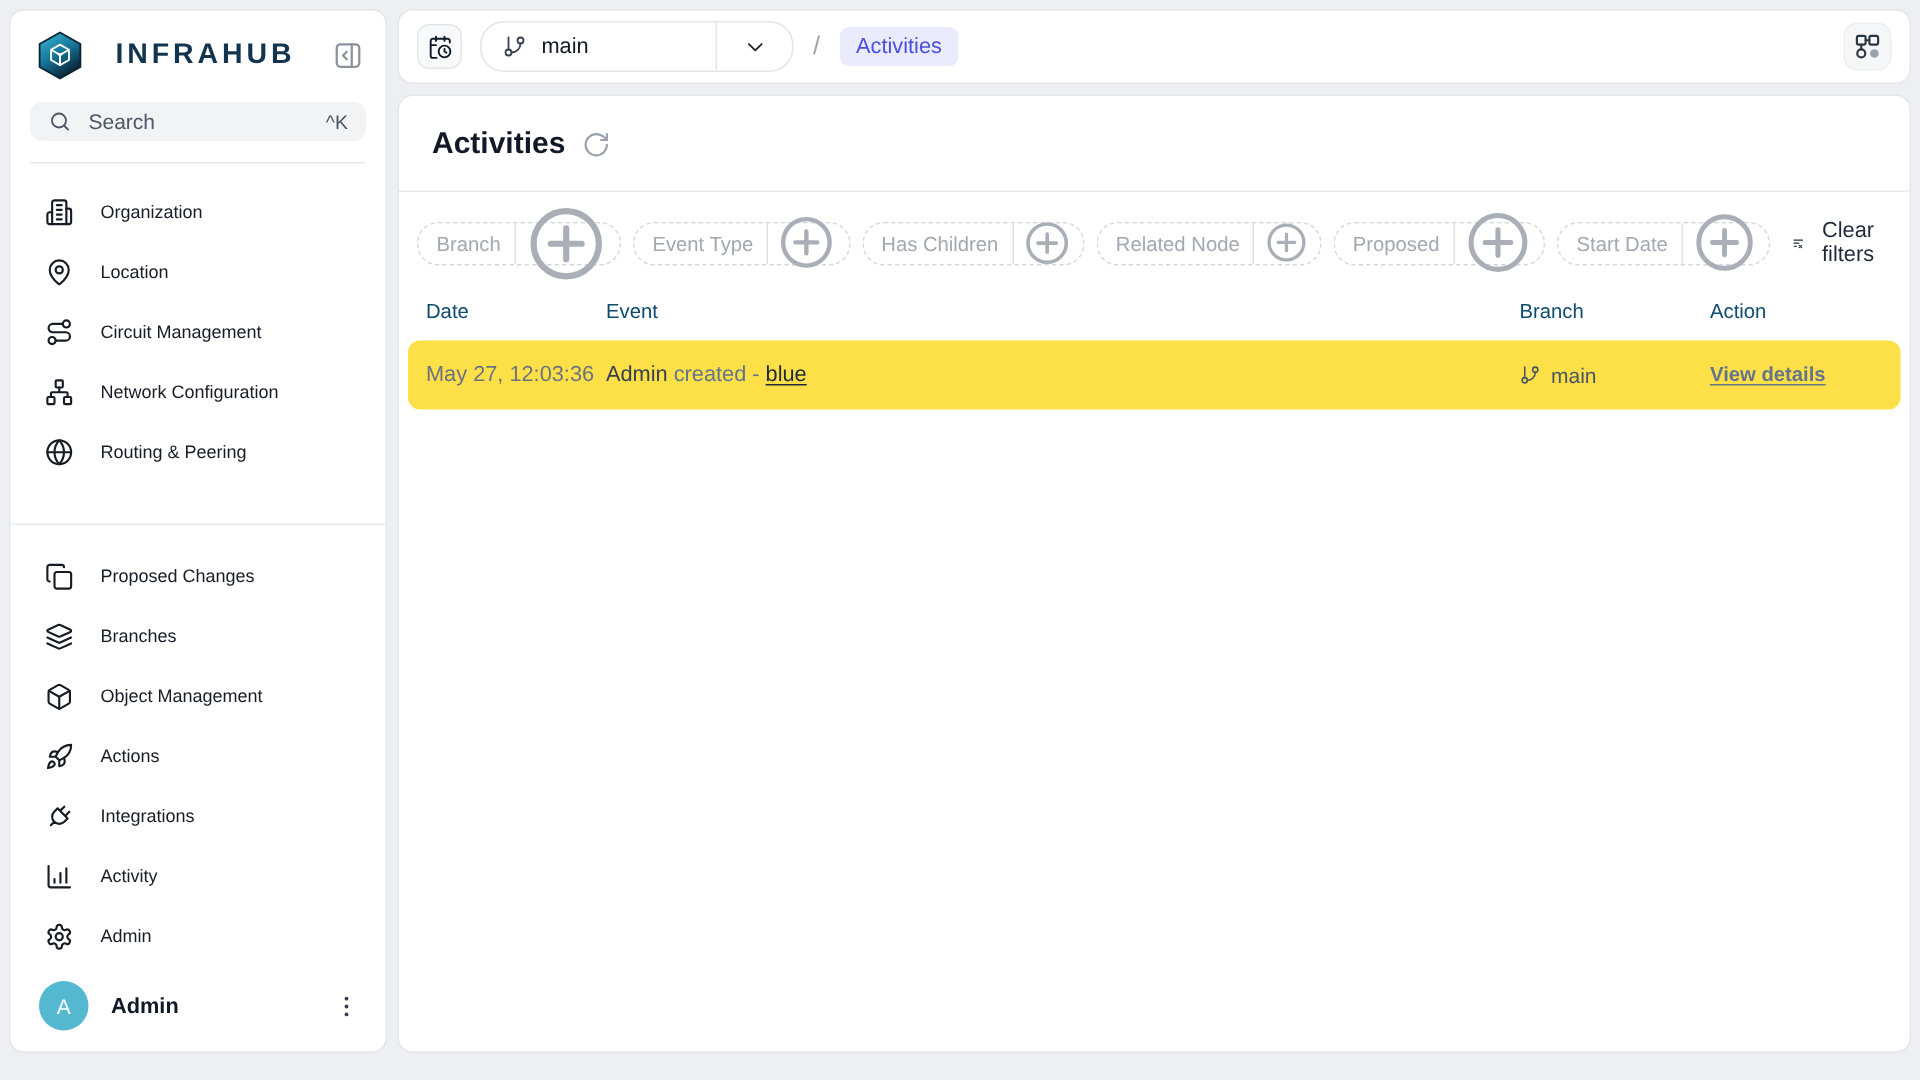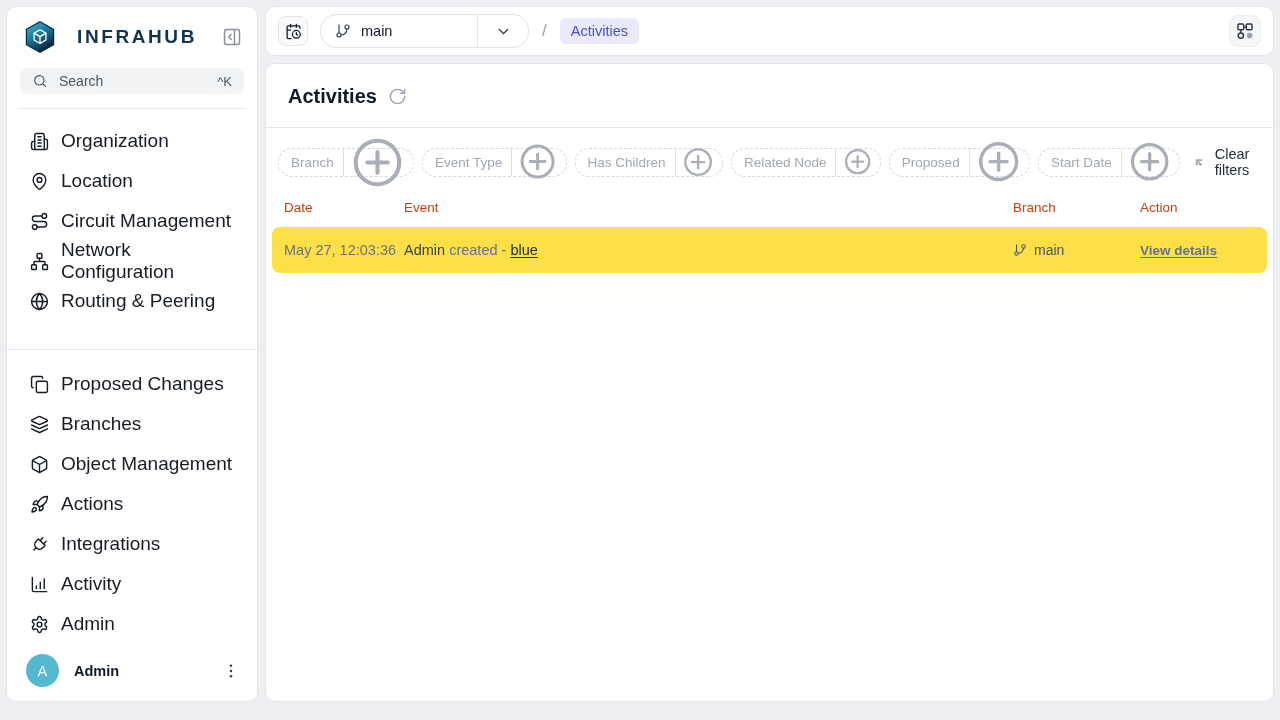--- a/index.html
+++ b/index.html
@@ -18,21 +18,21 @@
   .wordmark{font-size:19px;font-weight:800;letter-spacing:2.6px;color:#12344e;margin-left:20px;flex:1;}
   .collapse-btn{width:22px;height:22px;color:#8b929c;display:flex;align-items:center;justify-content:center;cursor:pointer;background:none;border:none;padding:0;}
   .collapse-btn svg{width:20px;height:20px;}
   .search-box{margin:2px 13px 0;height:34px;background:#f1f3f5;border-radius:8px;display:flex;align-items:center;padding:0 12px;gap:11px;color:#4b5563;font-size:14px;cursor:text;}
   .search-box .s-icon{width:16px;height:16px;display:flex;color:#4b5563;flex:none;}
   .search-box .shortcut{margin-left:auto;font-size:13px;color:#4b5563;}
   .sb-divider{height:1px;background:#e7e9ec;margin:14px 13px 0;flex:none;}
   .group-divider{height:1px;background:#e7e9ec;flex:none;}
   .nav-scroll{height:228px;overflow:hidden;margin-top:12px;flex:none;}
   .nav-group2{padding-top:14px;flex:none;}
-  .nav-item{height:40px;display:flex;align-items:center;gap:12px;padding:0 12px 0 23px;font-size:19px;font-weight:500;color:#171c26;cursor:pointer;}
+  .nav-item{height:40px;display:flex;align-items:center;gap:18px;padding:0 12px 0 23px;font-size:12px;font-weight:500;color:#171c26;cursor:pointer;}
   .ni-icon{width:19px;height:19px;color:#161b24;flex:none;display:flex;}
   .user-row{margin-top:auto;display:flex;align-items:center;gap:15px;padding:10px 16px 14px 19px;}
   .avatar{width:33px;height:33px;border-radius:50%;background:var(--avatar,#54b8d1);color:#fff;display:flex;align-items:center;justify-content:center;font-size:14px;flex:none;}
   .user-name{font-weight:700;font-size:14.5px;color:#111827;flex:1;}
   .kebab-btn{width:20px;height:20px;color:#374151;display:flex;align-items:center;justify-content:center;cursor:pointer;background:none;border:none;padding:0;}
   .kebab-btn svg{width:18px;height:18px;}
 
   
   .main{flex:1;display:flex;flex-direction:column;gap:7px;min-width:0;}
   .topbar{height:50px;flex:none;display:flex;align-items:center;padding:0 12px;gap:12px;}
@@ -65,21 +65,21 @@
   .chip-sep{width:1px;align-self:stretch;background:#dcdfe3;}
   .chip-value{color:var(--teal,#1095ae);font-weight:500;padding:0 6px 0 9px;}
   .chip-icon{padding:0 8px 0 2px;display:flex;color:#a9aeb7;}
   .chip-icon.lead-pad{padding-left:7px;}
   .chip-icon svg{width:15px;height:15px;}
   .clear-filters{margin-left:auto;display:flex;align-items:center;gap:7px;color:#1f2937;font-size:14.5px;font-weight:500;padding-right:6px;cursor:pointer;background:none;border:none;}
   .clear-filters svg{width:17px;height:17px;}
 
   .table-wrap{padding:0 6px;}
   .thead,.trow{display:grid;grid-template-columns:120px 1fr 127px 115px;align-items:center;}
-  .thead{padding:13px 12px 12px;color:#c2410c;font-size:13.5px;font-weight:500;}
+  .thead{padding:13px 12px 12px;color:#0c4a6e;font-size:13.5px;font-weight:500;}
   .trow{background:#fde047;border-radius:8px;height:46px;padding:0 12px;font-size:14.5px;cursor:pointer;}
   .cell-date{color:#6b7280;}
   .ev-actor{color:#374151;}
   .ev-verb{color:#64748b;}
   .ev-obj{color:#1f2937;text-decoration:underline;text-underline-offset:2px;}
   .cell-branch{display:flex;align-items:center;gap:7px;color:#4b5563;font-size:14px;}
   .cell-branch .bi{width:14px;height:14px;display:flex;color:#4b5563;}
   .view-link{color:#64748b;font-size:13.5px;text-decoration:underline;text-underline-offset:2px;cursor:pointer;font-weight:bold;}
 </style>
 </head>

